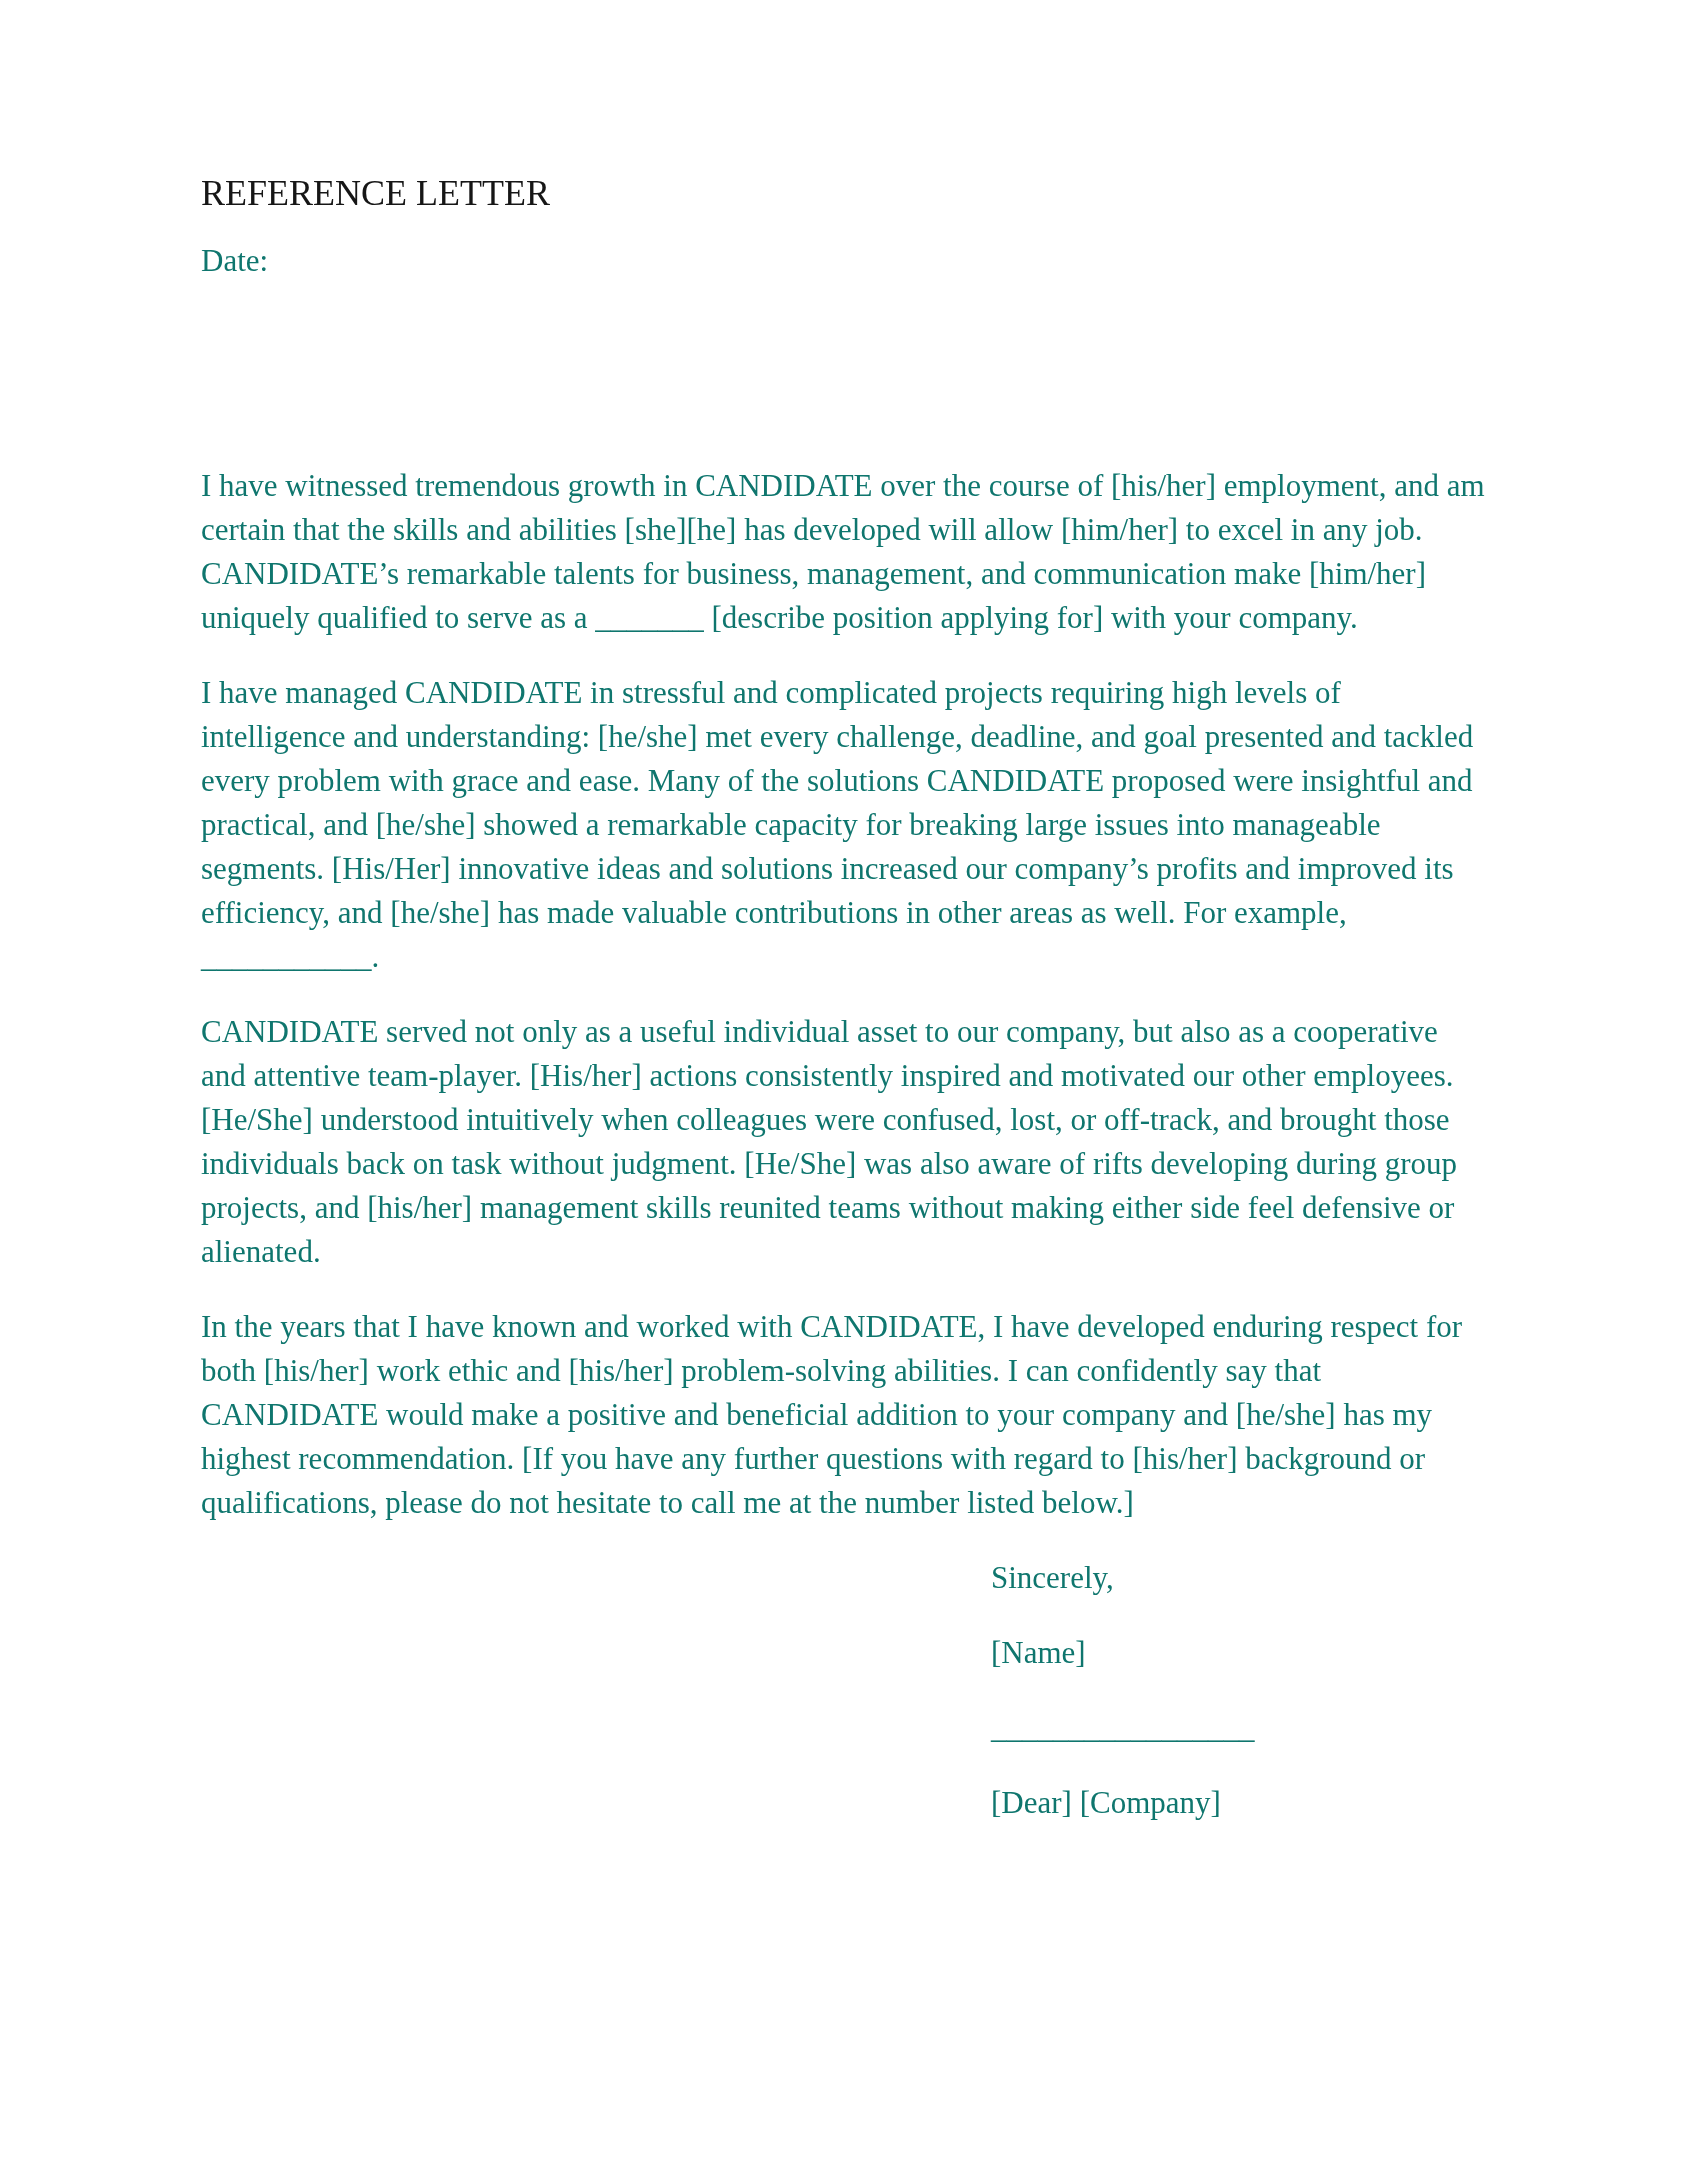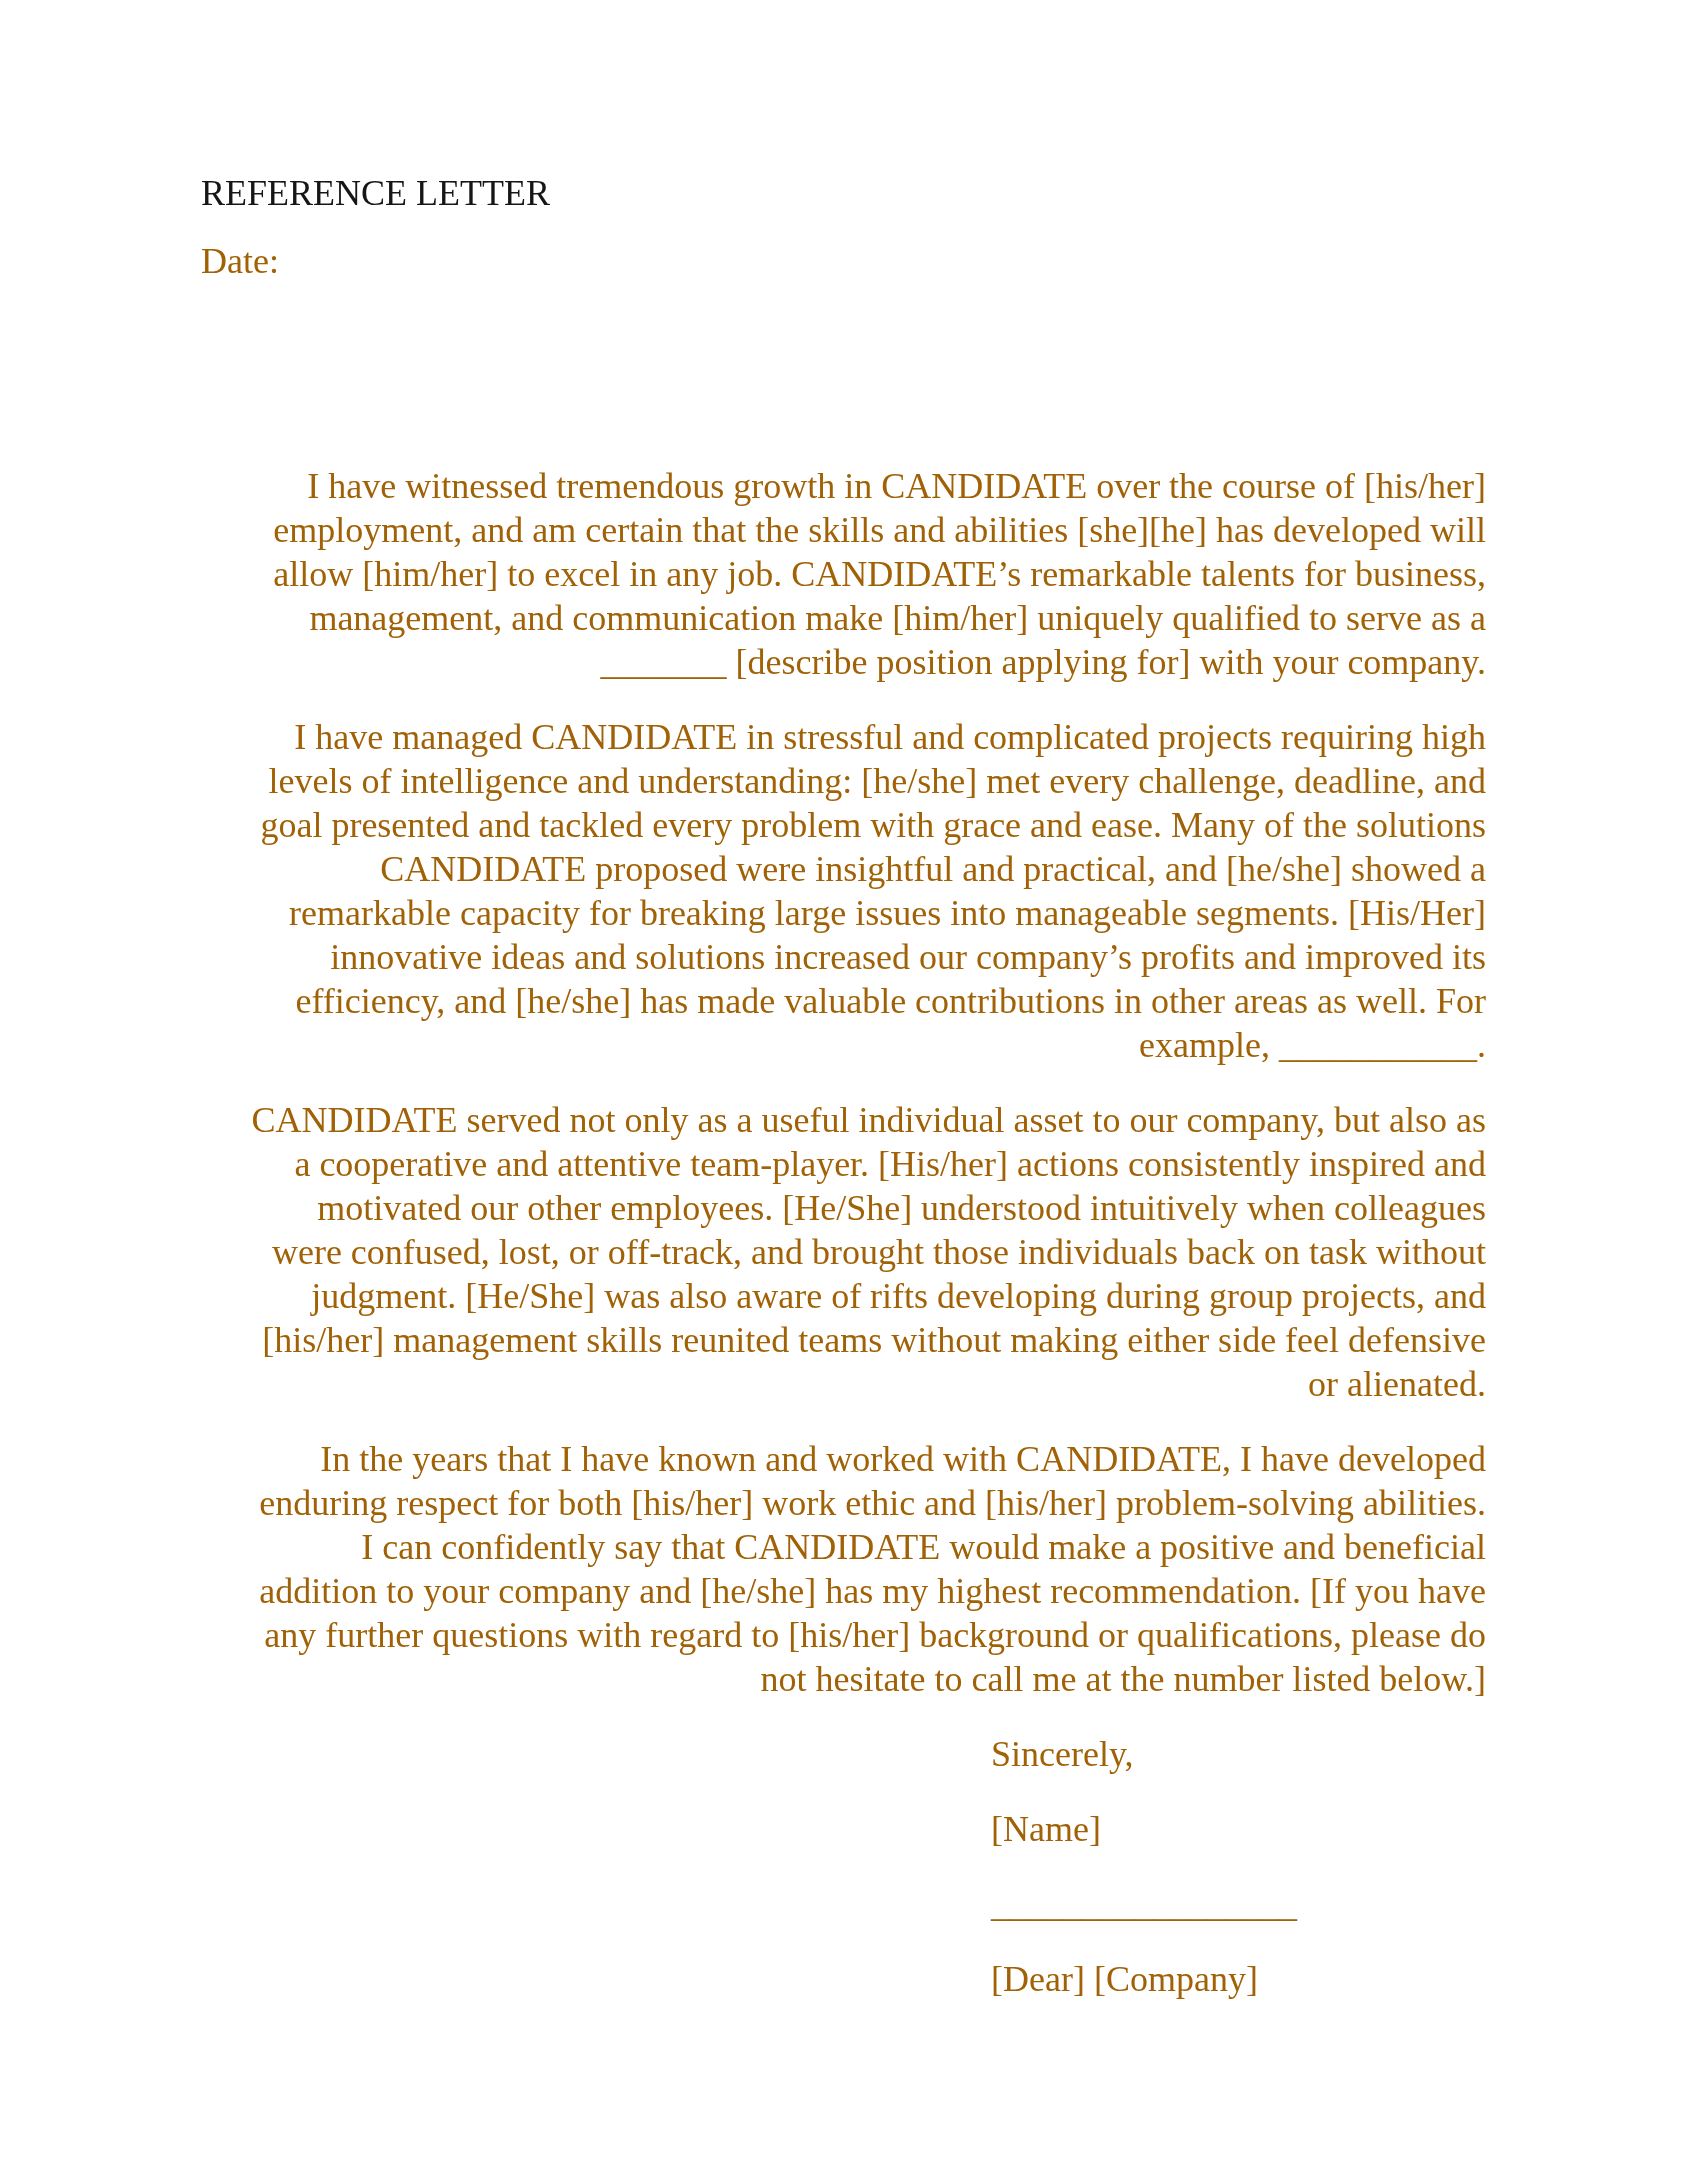--- a/index.html
+++ b/index.html
@@ -21,28 +21,27 @@
     padding: 169px 201px 0 201px;
   }
   .title {
     font-size: 36px;
     font-weight: 400;
     line-height: 49px;
     margin: 0 0 21px 0;
     color: #161616;
   }
   .line, .para {
-    font-size: 36px;
+    font-size: 31px;
     line-height: 44px;
     margin: 0 0 31px 0;
-    color: #a16207;
+    color: #0f766e;
   }
   .para {
-    text-align: right;
-    margin-left: 44px;
+    text-align: left;
   }
   .spacer {
     height: 75px;
   }
   .signature-block {
     margin-left: 790px;
   }
   .signature-block .line {
     margin: 0 0 31px 0;
   }

